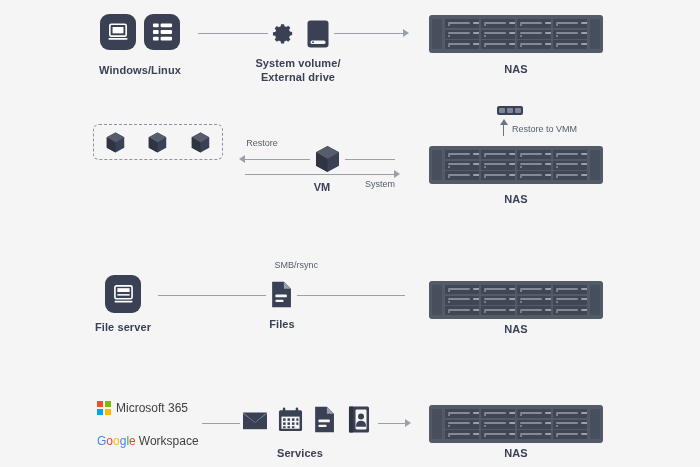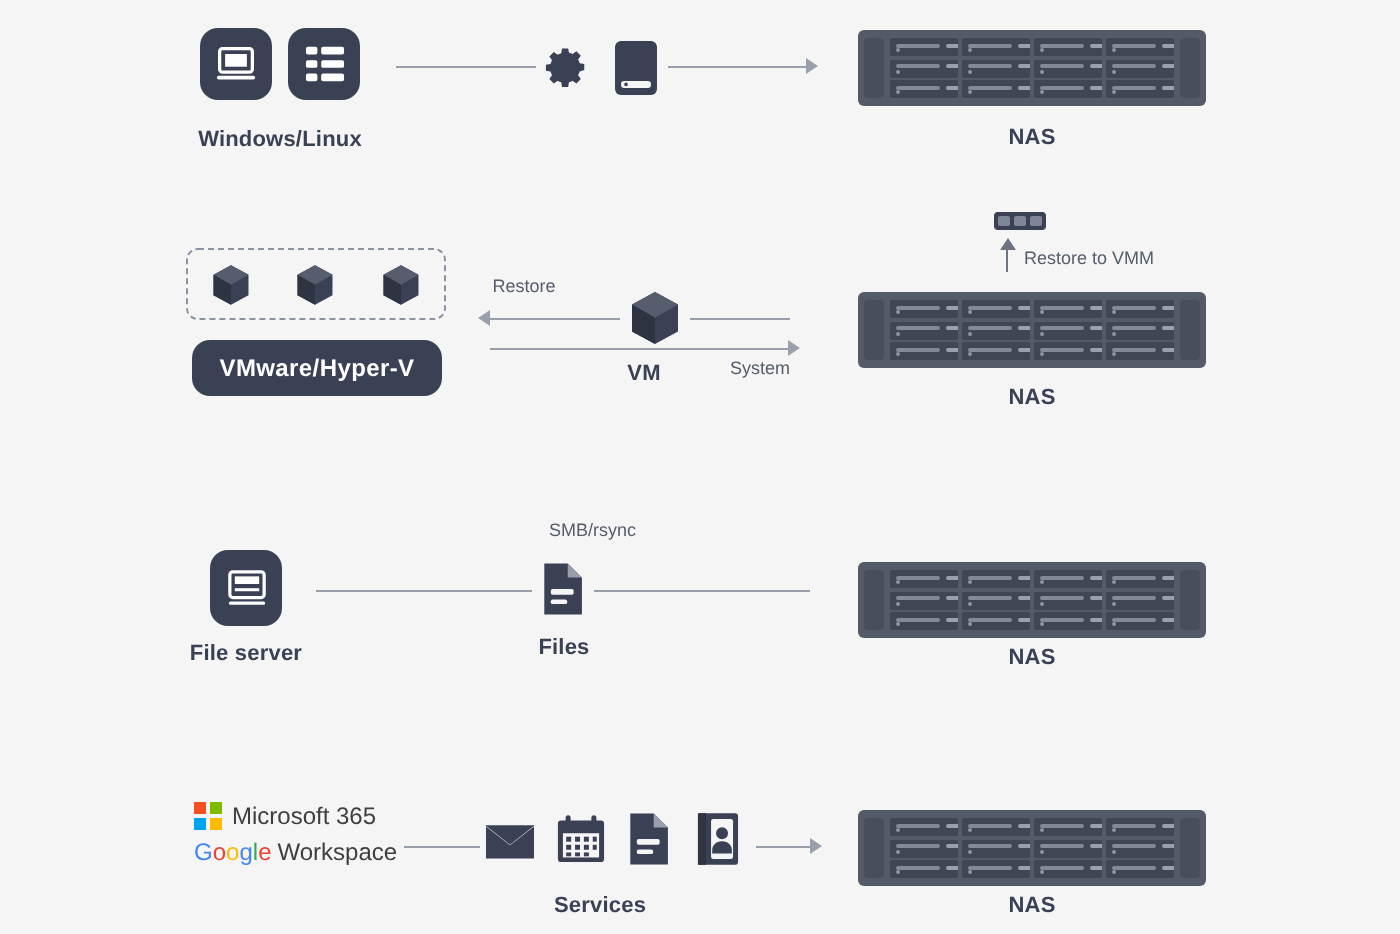--- a/index.html
+++ b/index.html
@@ -224,20 +224,22 @@
     <svg width="22" height="28" viewBox="0 0 22 28">
       <rect x="0.5" y="0.5" width="21" height="27" rx="3" fill="#3a4154"></rect>
       <rect x="3.5" y="20.5" width="15" height="3.5" rx="1.6" fill="#f5f5f5"></rect>
       <circle cx="6" cy="22.2" r="0.9" fill="#3a4154"></circle>
     </svg>
   </div>
 
   <div class="abs line" style="left:334px; top:33px; width:70px;"></div>
   <div class="abs arrowhead arrow-right" style="left:403px; top:29px;"></div>
 
+  <div class="abs caption" style="left:233px; top:56px; width:130px;"><span>System volume/
+External drive</span></div>
 
   <div class="abs" style="left:429px; top:15px;">
     <div class="nas">
       <div class="nas-ear"></div>
       <div class="nas-bays">
         <div class="bay">
             <i></i>
           </div>
         <div class="bay">
             <i></i>
@@ -295,23 +297,20 @@
     </div>
     <div>
       <svg width="19" height="21" viewBox="0 0 20 22" fill="#3a4154">
         <path d="M10 0.6 19.2 5.6v10.8L10 21.4.8 16.4V5.6z"></path>
         <path d="M10 0.6 19.2 5.6 10 10.9.8 5.6z" fill="#565d6d"></path>
         <path d="M10 10.9v10.5L.8 16.4V5.6z" fill="#2e3442"></path>
       </svg>
     </div>
   </div>
 
-  <div class="abs pill" style="left:96px; top:170px; width:125px; height:28px;">
-    <span>VMware/Hyper-V</span>
-  </div>
 
   <div class="abs line" style="left:245px; top:159px; width:150px;"></div>
   <div class="abs arrowhead arrow-left" style="left:239px; top:155px;"></div>
   <div class="abs edge-label" style="left:232px; top:137px; width:60px;">Restore</div>
 
   <div class="abs line" style="left:245px; top:174px; width:150px;"></div>
   <div class="abs arrowhead arrow-right" style="left:394px; top:170px;"></div>
   <div class="abs edge-label" style="left:350px; top:178px; width:60px;">System</div>
 
   <div class="abs" style="left:310px; top:145px; background:#f5f5f5; padding:0 5px;">
@@ -453,21 +452,21 @@
   <div class="abs brand-row" style="left:97px; top:401px;">
     <div class="ms-logo">
       <i style="background:#f25022"></i>
         <i style="background:#7fba00"></i>
       <i style="background:#00a4ef"></i>
         <i style="background:#ffb900"></i>
     </div>
     <span class="brand-text">Microsoft 365</span>
   </div>
 
-  <div class="abs brand-row" style="left:97px; top:419px;">
+  <div class="abs brand-row" style="left:97px; top:434px;">
     <span class="brand-text g-goo"><span style="color:#4285f4">G</span><span style="color:#ea4335">o</span><span style="color:#fbbc05">o</span><span style="color:#4285f4">g</span><span style="color:#34a853">l</span><span style="color:#ea4335">e</span></span>
     <span class="brand-text" style="margin-left:-2px"> Workspace</span>
   </div>
 
   <div class="abs line" style="left:202px; top:423px; width:38px;"></div>
 
   <div class="abs" style="left:242px; top:410px;">
     <svg width="26" height="22" viewBox="0 0 26 22" fill="#3a4154">
       <path d="M1 3.2h24v16H1z"></path>
       <path d="M1 3.2 13 12.6 25 3.2z" fill="#f5f5f5"></path>

